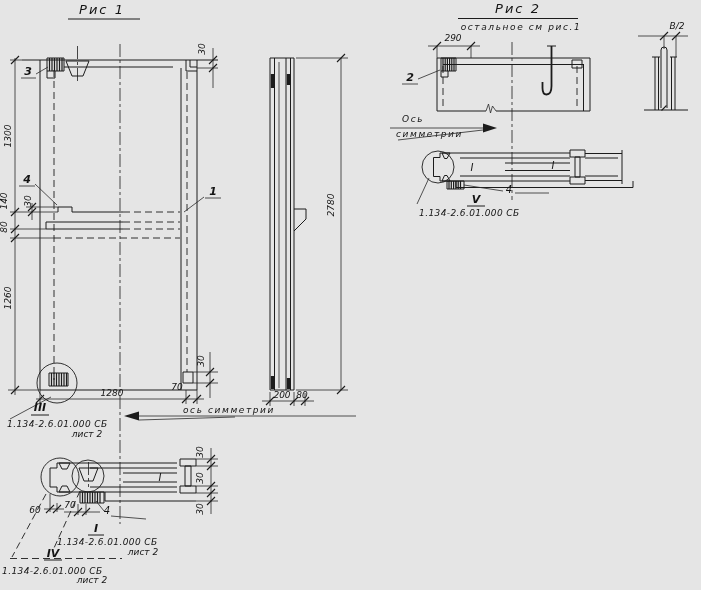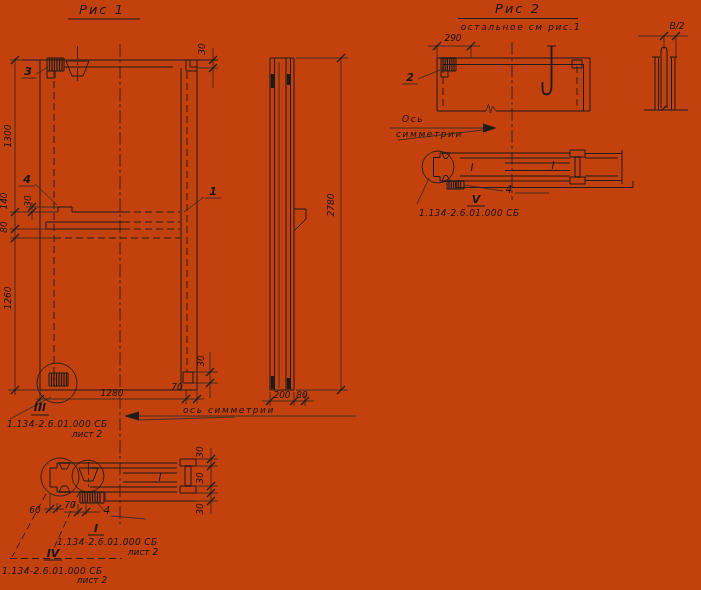--- a/index.html
+++ b/index.html
@@ -1,16 +1,16 @@
 <!DOCTYPE html>
 <html><head>
 <meta charset="utf-8">
 <style>
   html,body{margin:0;padding:0;background:#ffffff;}
-  .sheet{position:relative;width:701px;height:590px;background:#c2410c;overflow:hidden;}
+  .sheet{position:relative;width:701px;height:590px;background:#e5e5e5;overflow:hidden;}
   svg{position:absolute;left:0;top:0;}
   
   .s  {stroke:#1c1c1c;stroke-width:1;fill:none;stroke-linecap:butt;}
   .s2 {stroke:#1c1c1c;stroke-width:1.8;fill:none;}
   .thin{stroke:#2a2a2a;stroke-width:.8;fill:none;}
   .dash{stroke:#1c1c1c;stroke-width:.9;fill:none;stroke-dasharray:7 4;}
   .cl {stroke:#1c1c1c;stroke-width:.8;fill:none;stroke-dasharray:13 3 3 3;}
   .tk {stroke:#1c1c1c;stroke-width:1.1;fill:none;}
   .hatch{stroke:#1c1c1c;stroke-width:1.2;fill:none;}
   .fillb{fill:#1c1c1c;stroke:none;}

